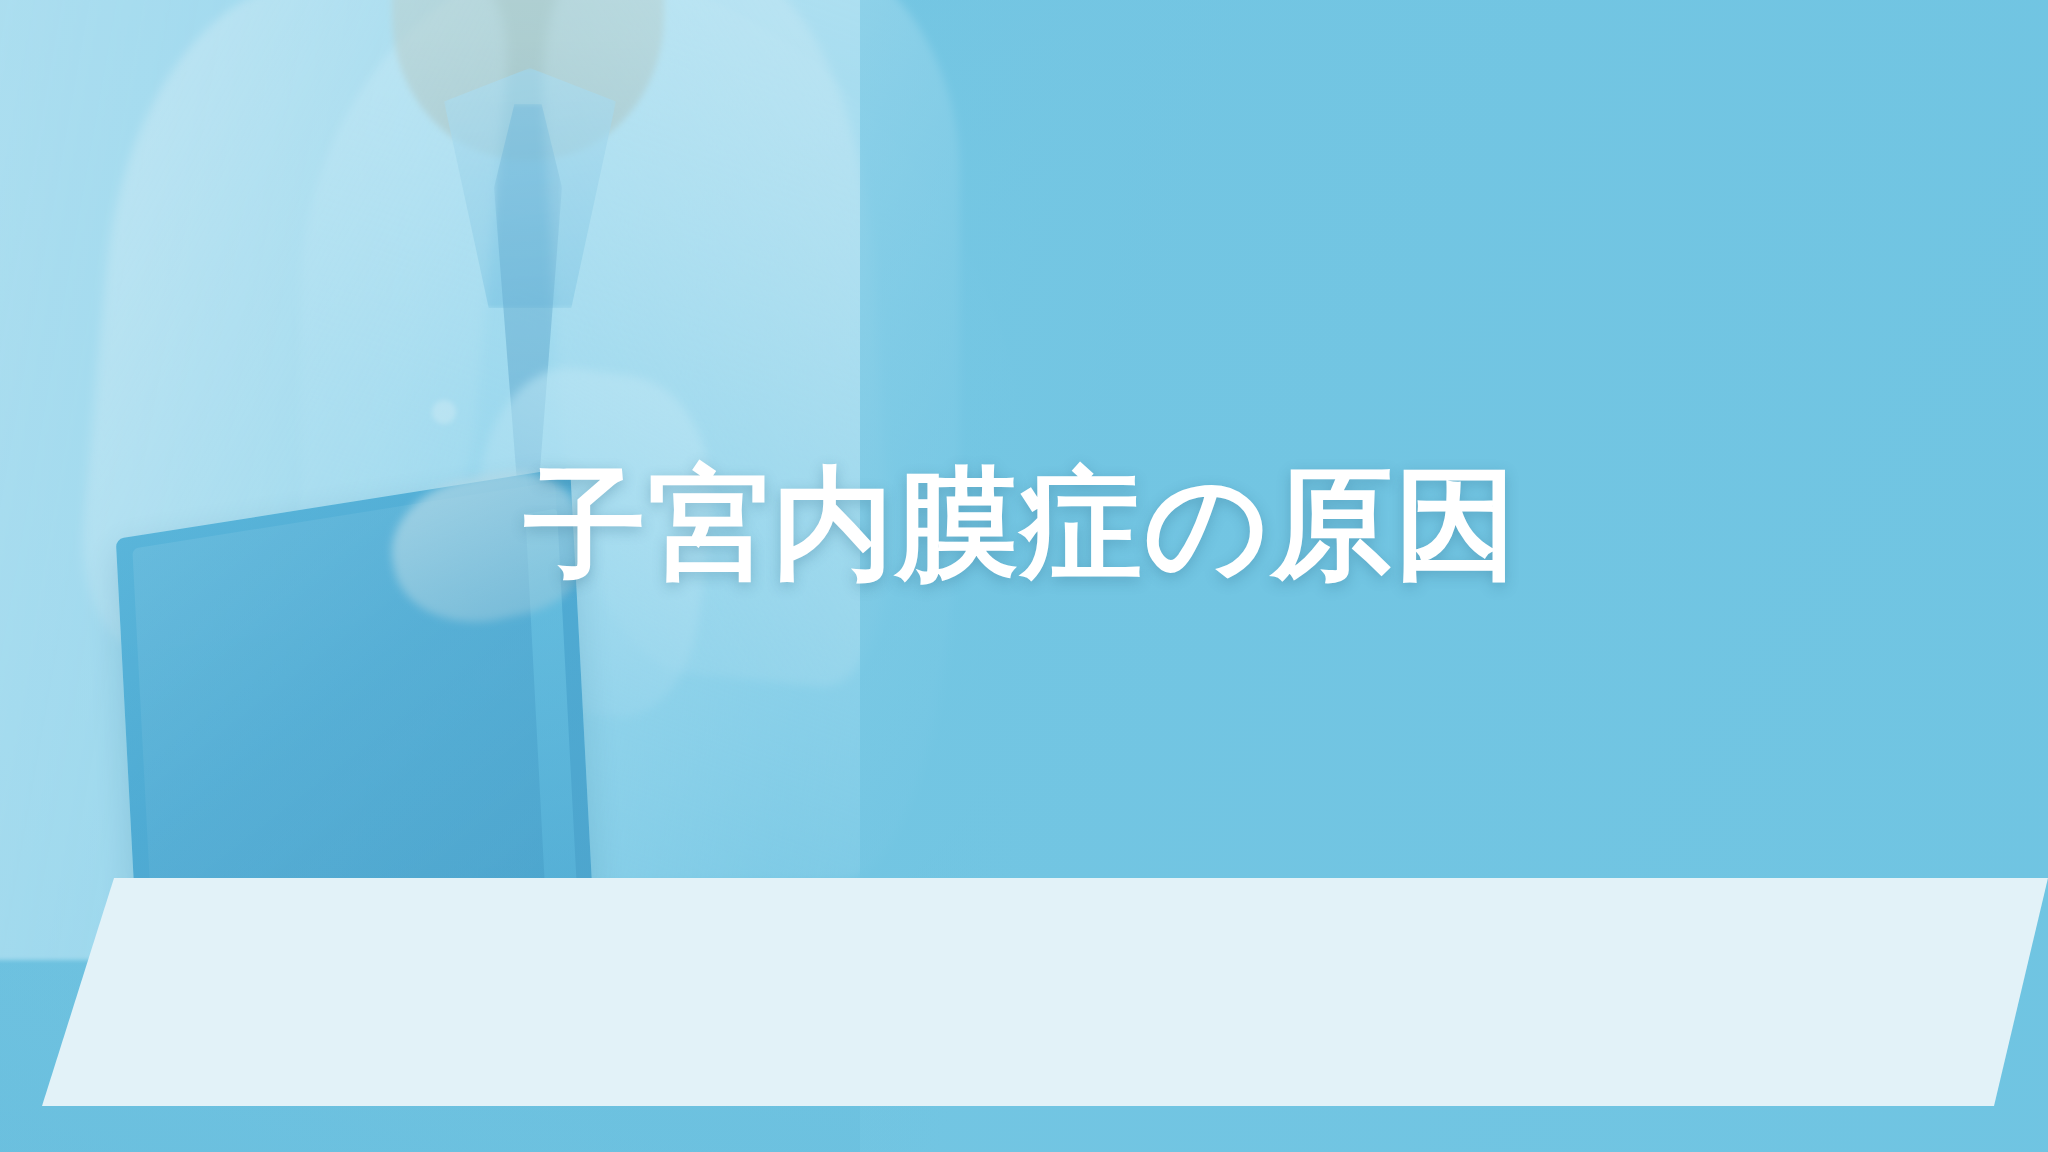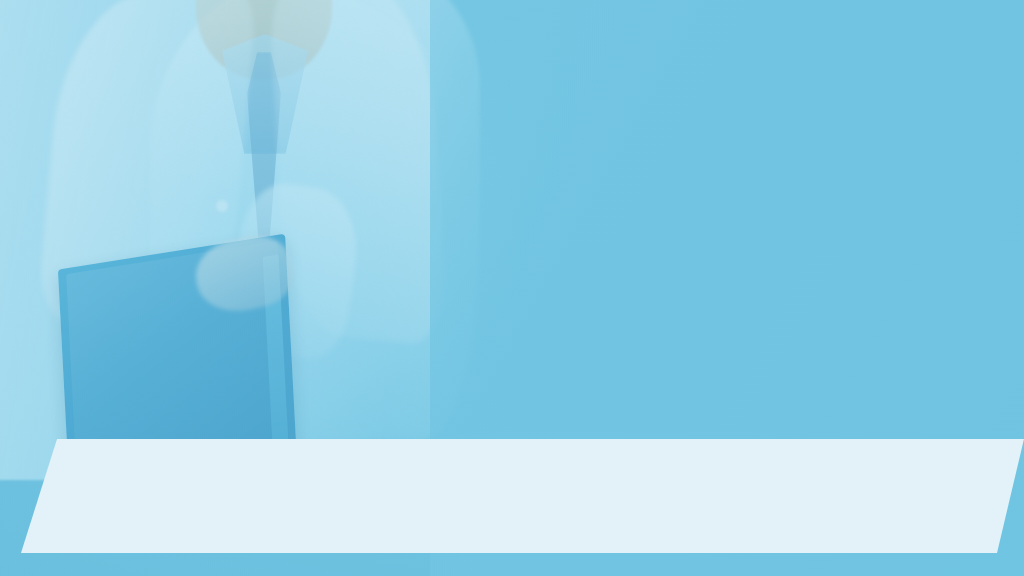--- a/index.html
+++ b/index.html
@@ -98,20 +98,21 @@
     <div class="btn2"></div>
     <div class="sleeve"></div>
     <div class="board"></div>
     <div class="board-in"></div>
     <div class="board-edge"></div>
     <div class="hand"></div>
     <div class="rightflat"></div>
     <div class="tint2"></div>
   </div>
 
+  <div class="title">子宮内膜症の原因</div>
 
   <div class="bar"></div>
   <div class="bar-inner">
 
     
 
     
     
 
     

